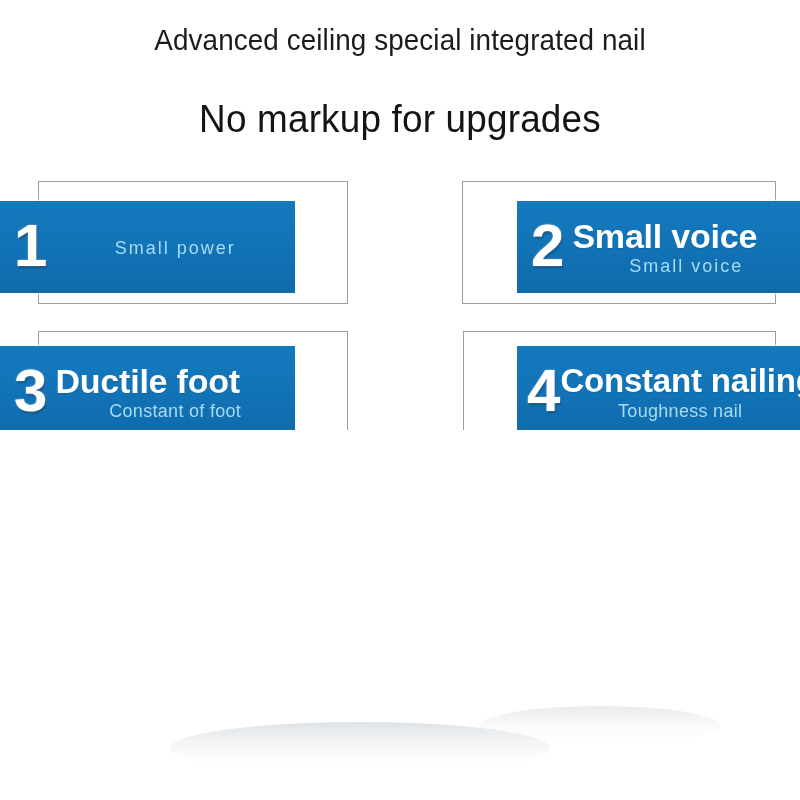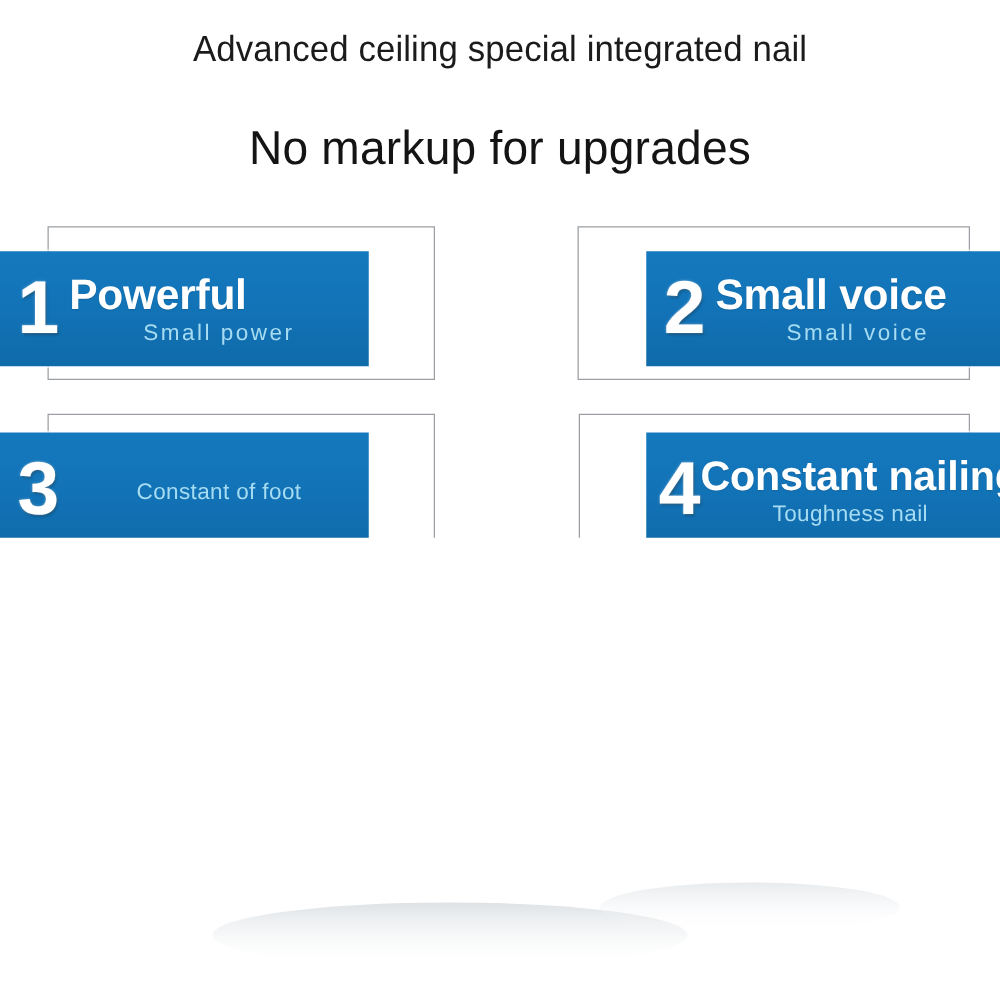--- a/index.html
+++ b/index.html
@@ -101,21 +101,20 @@
   <div class="heading-block">
     <div class="title-main">Advanced ceiling special integrated nail</div>
     <div class="title-sub">No markup for upgrades</div>
   </div>
 
   <div class="feature" id="f1">
     <div class="frame"></div>
     <div class="bar">
       <div class="num">1</div>
       <div class="texts">
-        <div class="t-main">Powerful</div>
         <div class="t-sub">Small power</div>
       </div>
     </div>
   </div>
 
   <div class="feature" id="f2">
     <div class="frame"></div>
     <div class="bar">
       <div class="num">2</div>
       <div class="texts">
@@ -123,20 +122,21 @@
         <div class="t-sub">Small voice</div>
       </div>
     </div>
   </div>
 
   <div class="feature" id="f3">
     <div class="frame"></div>
     <div class="bar">
       <div class="num">3</div>
       <div class="texts">
+        <div class="t-main">Ductile foot</div>
         <div class="t-sub">Constant of foot</div>
       </div>
     </div>
   </div>
 
   <div class="feature" id="f4">
     <div class="frame"></div>
     <div class="bar">
       <div class="num">4</div>
       <div class="texts">

